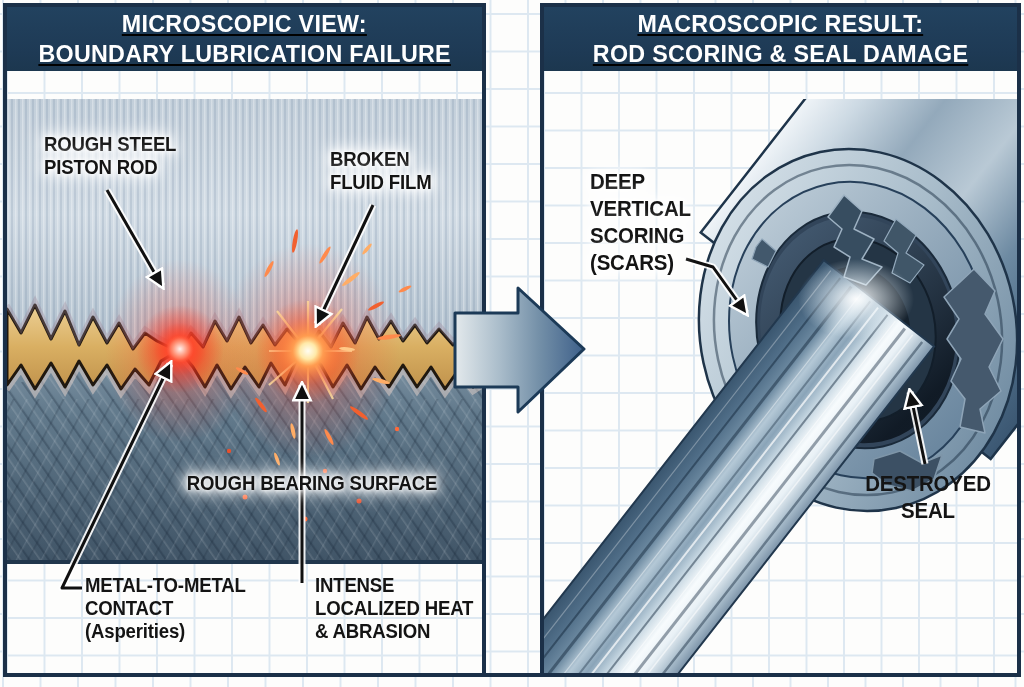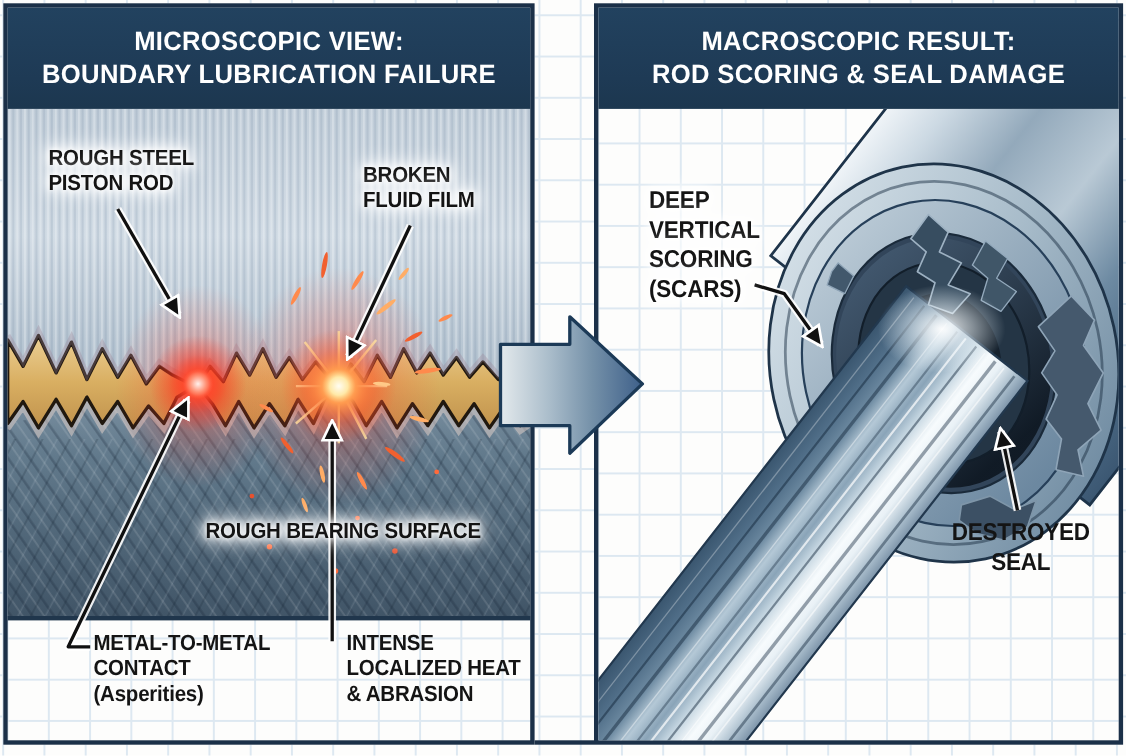--- a/index.html
+++ b/index.html
@@ -20,24 +20,25 @@
     background-image:
       linear-gradient(#dde8f1 1.5px, transparent 1.5px),
       linear-gradient(90deg,#dde8f1 1.5px, transparent 1.5px);
     background-size:37.5px 37.5px;
     background-position:-1px 10px;
     z-index:1;
   }
   .panel-left{left:3px;width:483px;}
   .panel-right{left:540px;width:481px;}
   .title-band{
-    position:absolute;top:0;left:0;right:0;height:92px;
+    position:absolute;top:0;left:0;right:0;height:64px;
     background:linear-gradient(#22425f,#1e3a55 70%,#1c374f);
-    display:flex;flex-direction:column;justify-content:center;
+    display:flex;flex-direction:column;justify-content:center;align-items:center;
     z-index:2;
+    text-decoration:underline;
   }
   .panel-title{
     color:#fff;font-weight:bold;font-size:24px;line-height:30px;
     letter-spacing:.3px;text-align:center;white-space:nowrap;
     transform:scaleX(.97);transform-origin:center center;
   }
   .illu{position:absolute;left:0;display:block;}
   .bottom-bridge{position:absolute;left:486px;top:673px;width:54px;height:4px;background:#1b3048;z-index:1;}
   .overlay{position:absolute;left:0;top:0;z-index:5;pointer-events:none;}
   .label{

